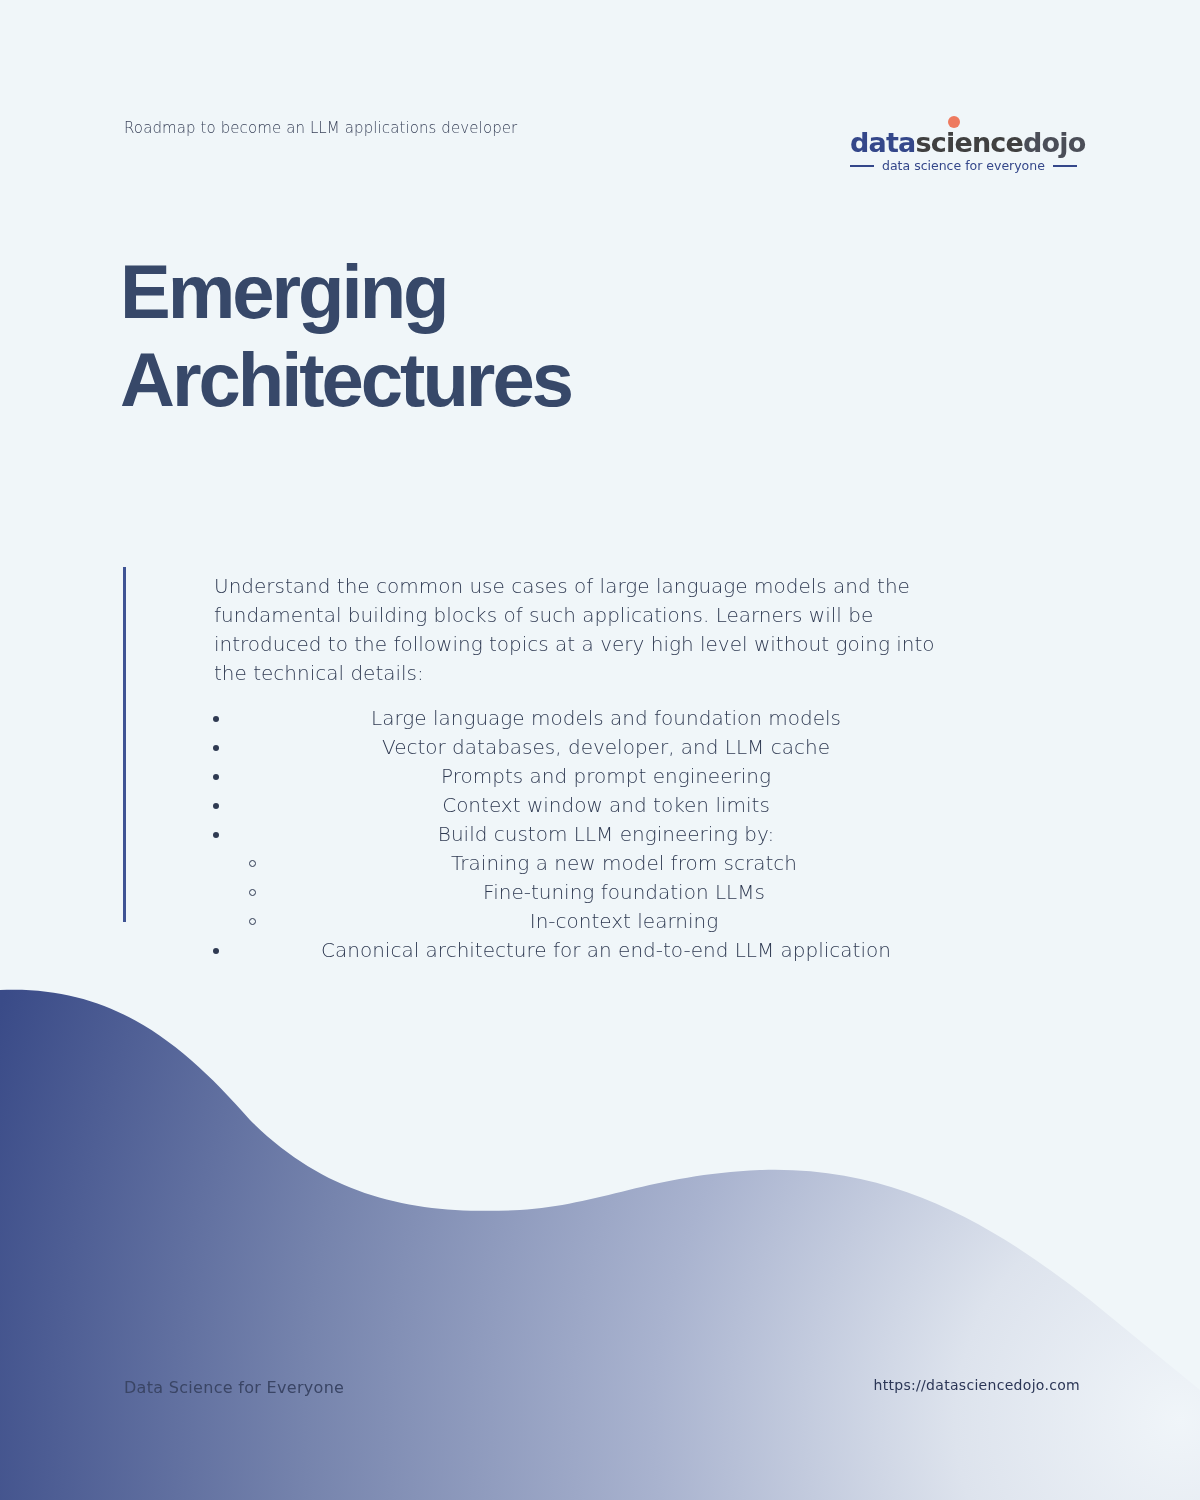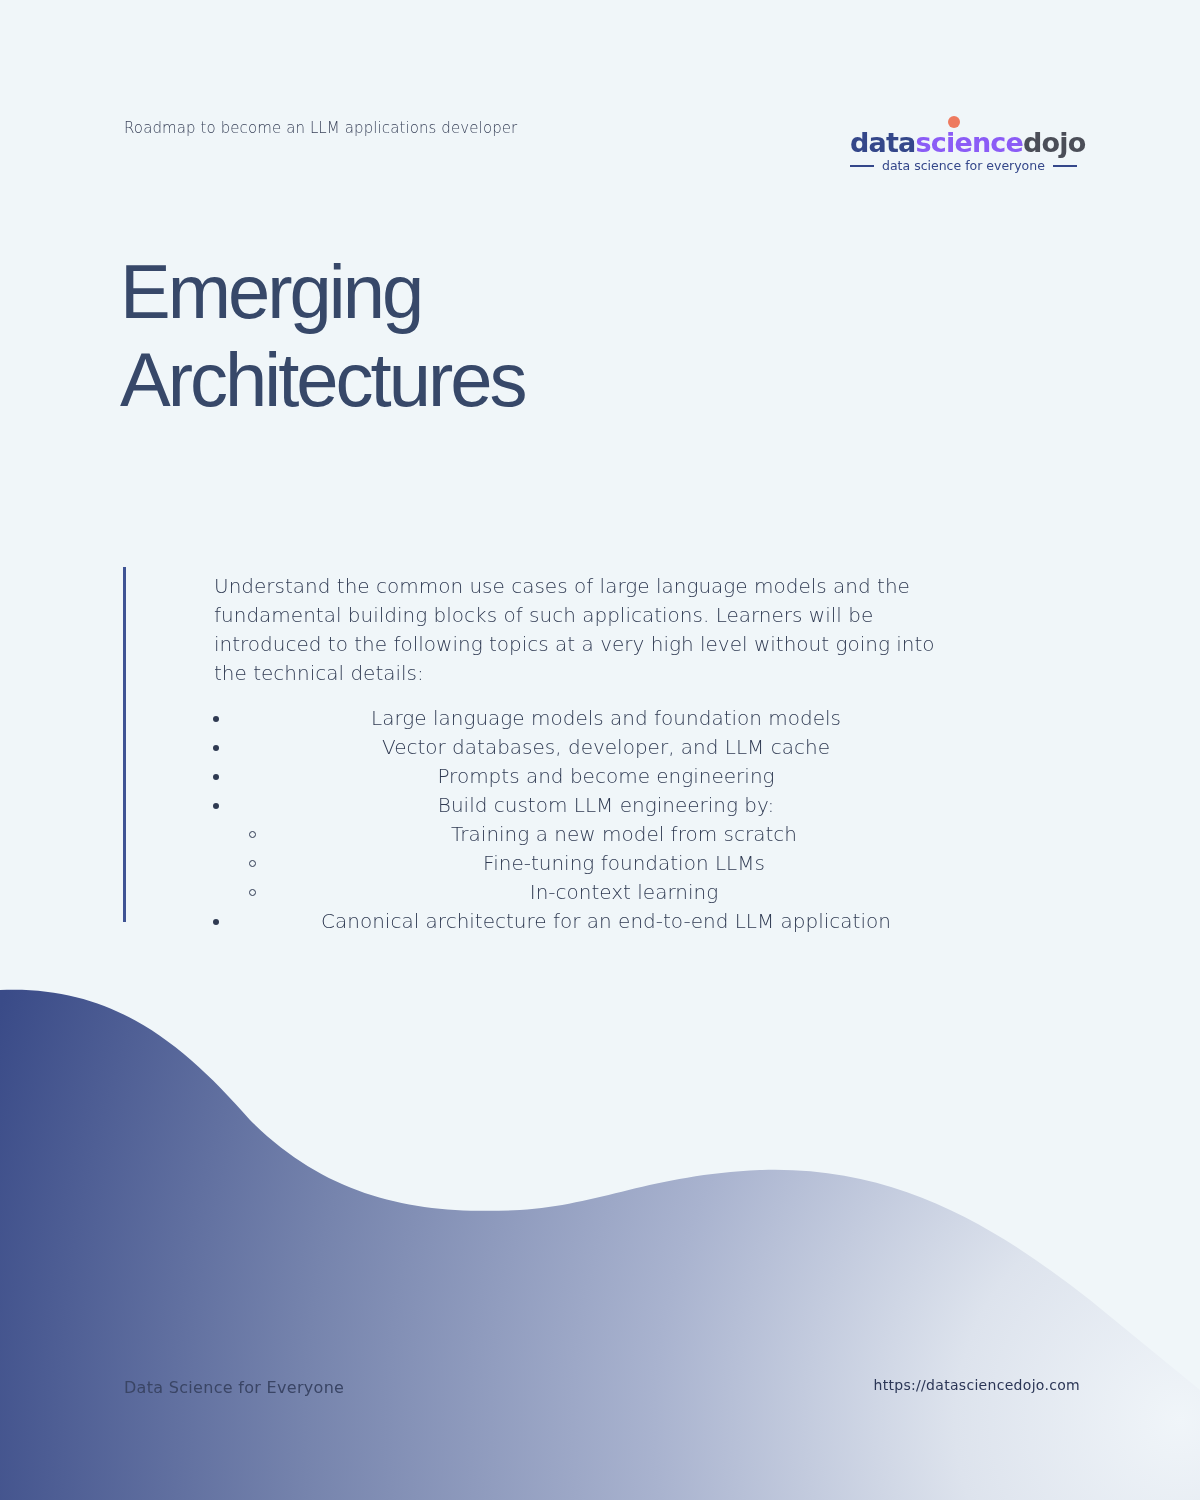--- a/index.html
+++ b/index.html
@@ -43,21 +43,21 @@
     .logo-word {
       font-family: "DejaVu Sans", sans-serif;
       font-weight: bold;
       font-size: 27px;
       letter-spacing: -0.8px;
       line-height: 38px;
       white-space: nowrap;
       position: relative;
     }
     .logo-word .p1 { color: #34478a; }
-    .logo-word .p2 { color: #8b5cf6; }
+    .logo-word .p2 { color: #404040; }
     .logo-word .p3 { color: #4b4e58; }
     .logo-dot {
       position: absolute;
       left: 98px;
       top: -8px;
       width: 12px;
       height: 12px;
       border-radius: 50%;
       background: #ee7a5f;
     }
@@ -75,21 +75,21 @@
       height: 2px;
       background: #34478a;
       display: inline-block;
     }
     .title {
       position: absolute;
       left: 120px;
       top: 248px;
       margin: 0;
       font-family: "Liberation Sans", sans-serif;
-      font-weight: normal;
+      font-weight: bold;
       font-size: 76px;
       line-height: 88px;
       letter-spacing: -3px;
       color: #374869;
       z-index: 2;
     }
     .vbar {
       position: absolute;
       left: 123px;
       top: 567px;
@@ -198,21 +198,22 @@
   <span>Architectures</span>
 </h1>
 
 <div class="vbar"></div>
 
 <div class="body">
   <p>Understand the common use cases of large language models and the fundamental building blocks of such applications. Learners will be introduced to the following topics at a very high level without going into the technical details:</p>
   <ul>
     <li>Large language models and foundation models</li>
     <li>Vector databases, developer, and LLM cache</li>
-    <li>Prompts and become engineering</li>
+    <li>Prompts and prompt engineering</li>
+    <li>Context window and token limits</li>
     <li>Build custom LLM engineering by:</li>
     <li class="sub">Training a new model from scratch</li>
     <li class="sub">Fine-tuning foundation LLMs</li>
     <li class="sub">In-context learning</li>
     <li>Canonical architecture for an end-to-end LLM application</li>
   </ul>
 </div>
 
 <div class="footer-left">Data Science for Everyone</div>
 <div class="footer-right">https://datasciencedojo.com</div>

